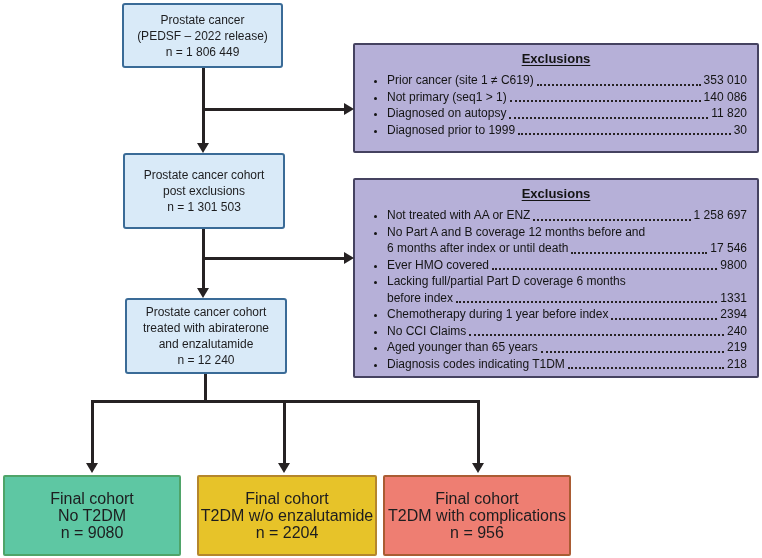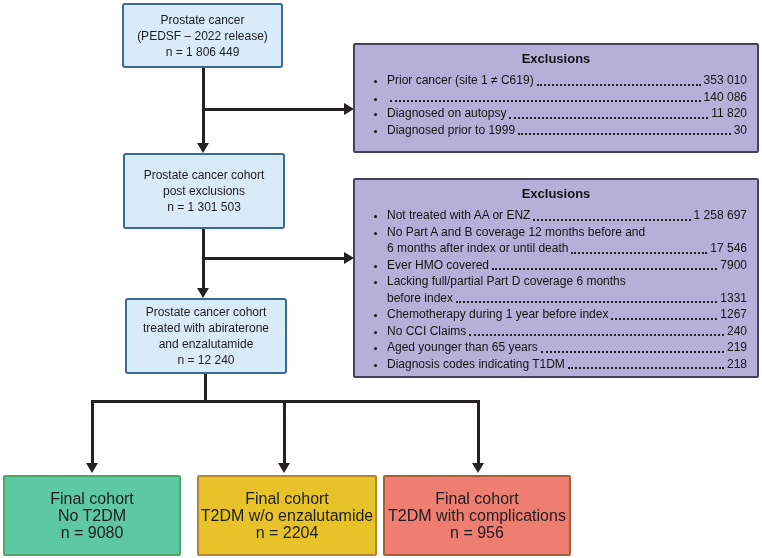--- a/index.html
+++ b/index.html
@@ -44,20 +44,21 @@
     text-align: left;
     padding: 5px 10px 4px 10px;
   }
   #purple1 { left: 353px; top: 43px;  width: 406px; height: 110px; }
   #purple2 { left: 353px; top: 178px; width: 406px; height: 200px; }
   .exc-title {
     text-align: center;
     font-weight: bold;
     font-size: 13px;
     line-height: 18px;
+    text-decoration: underline;
     text-underline-offset: 2px;
     margin-bottom: 4px;
     color: #141414;
   }
   ul.exc-list {
     margin: 0;
     padding: 0 0 0 22px;
     list-style: disc outside;
   }
   ul.exc-list li {
@@ -149,20 +150,21 @@
           <div class="row">
             <span class="txt">Prior cancer (site 1 ≠ C619)</span>
             <span class="leader"></span>
             <span class="val">353 010</span>
           </div>
         </li>
 
         <li>
 
           <div class="row">
+            <span class="txt">Not primary (seq1 &gt; 1)</span>
             <span class="leader"></span>
             <span class="val">140 086</span>
           </div>
         </li>
 
         <li>
 
           <div class="row">
             <span class="txt">Diagnosed on autopsy</span>
             <span class="leader"></span>
@@ -201,39 +203,39 @@
             <span class="leader"></span>
             <span class="val">17 546</span>
           </div>
         </li>
 
         <li>
 
           <div class="row">
             <span class="txt">Ever HMO covered</span>
             <span class="leader"></span>
-            <span class="val">7900</span>
+            <span class="val">9800</span>
           </div>
         </li>
 
         <li>
           <div class="pre">Lacking full/partial Part D coverage 6 months</div>
           <div class="row">
             <span class="txt">before index</span>
             <span class="leader"></span>
             <span class="val">1331</span>
           </div>
         </li>
 
         <li>
 
           <div class="row">
             <span class="txt">Chemotherapy during 1 year before index</span>
             <span class="leader"></span>
-            <span class="val">1267</span>
+            <span class="val">2394</span>
           </div>
         </li>
 
         <li>
 
           <div class="row">
             <span class="txt">No CCI Claims</span>
             <span class="leader"></span>
             <span class="val">240</span>
           </div>

